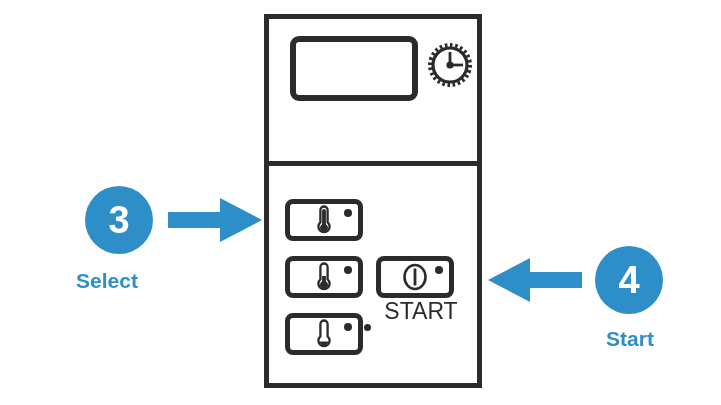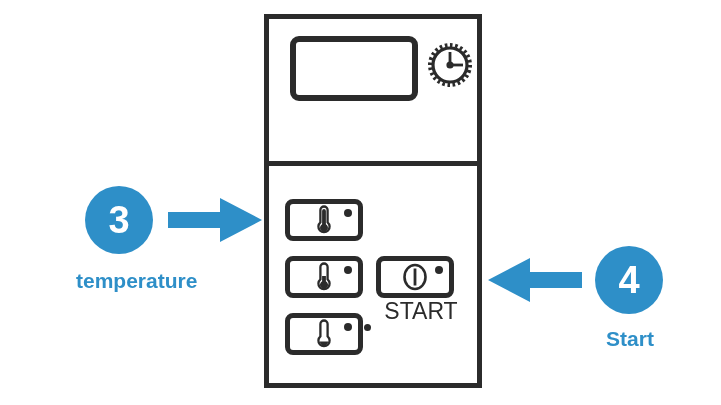--- a/index.html
+++ b/index.html
@@ -246,21 +246,21 @@
 
   <div class="step-circle c3">3</div>
 
   <div class="arrow arrow-right">
     <svg viewBox="0 0 94 44" width="94" height="44">
       <polygon points="0,14 52,14 52,0 94,22 52,44 52,30 0,30" fill="#2e8fc8"></polygon>
     </svg>
   </div>
 
   <div class="step-caption caption-3">
-    <div>temperature</div>
+    <div>Select</div>
   </div>
 
   <div class="step-circle c4">4</div>
 
   <div class="arrow arrow-left">
     <svg viewBox="0 0 94 44" width="94" height="44">
       <polygon points="94,14 42,14 42,0 0,22 42,44 42,30 94,30" fill="#2e8fc8"></polygon>
     </svg>
   </div>
 

